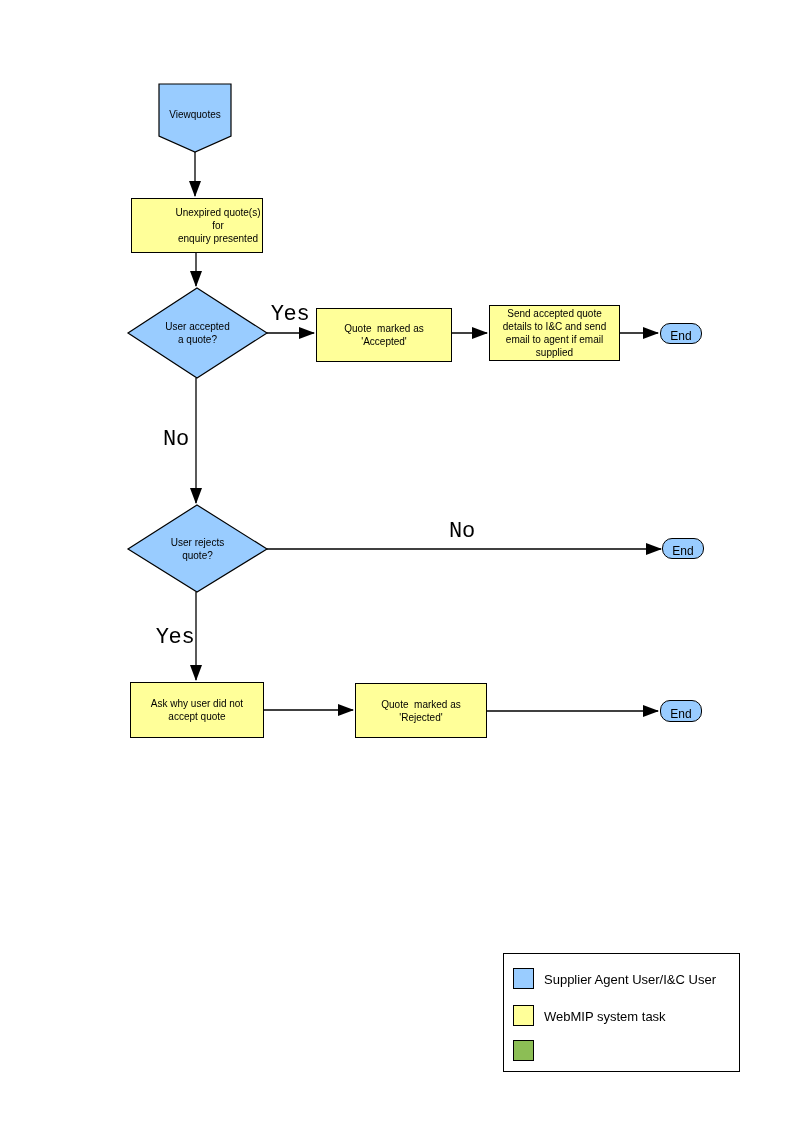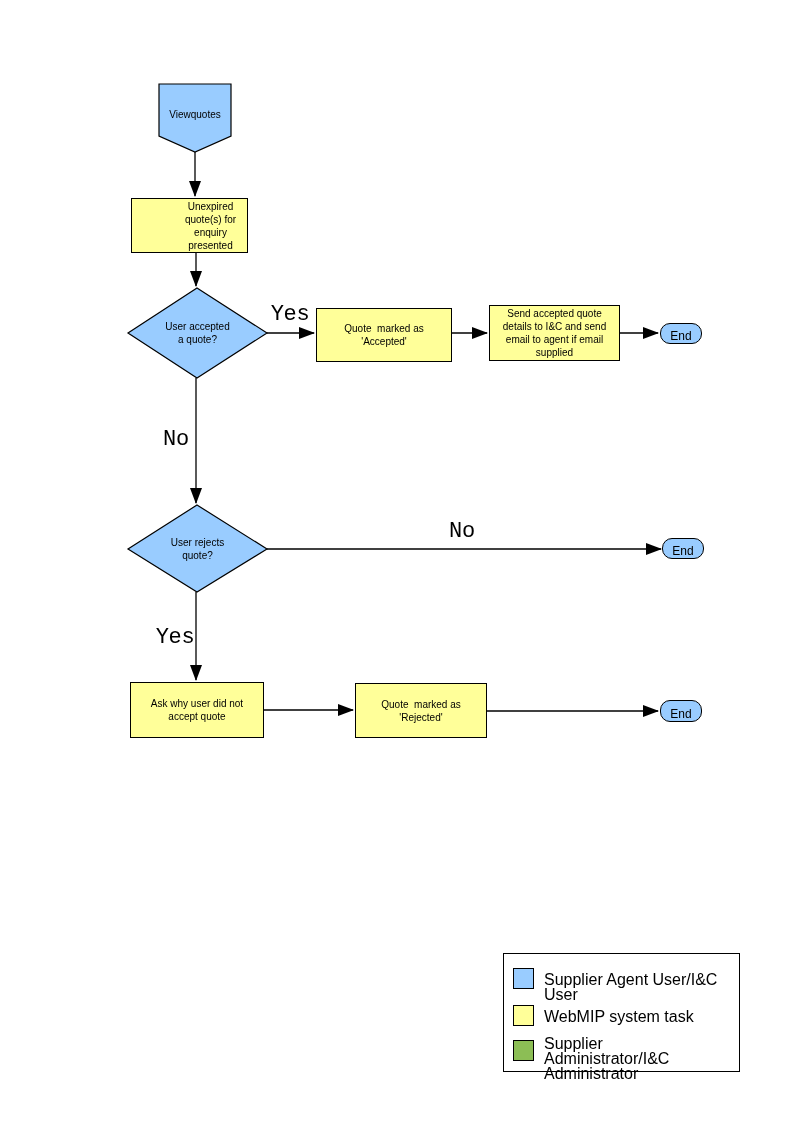--- a/index.html
+++ b/index.html
@@ -24,21 +24,21 @@
   .edge-label{
     position:absolute;font-size:22px;line-height:24px;text-align:center;
     letter-spacing:-0.3px;
     font-family:Liberation Mono, monospace;
   }
   .legend{
     position:absolute;left:503px;top:953px;width:237px;height:119px;
     border:1px solid #000;box-sizing:border-box;background:#fff;
   }
   .swatch{position:absolute;left:9px;width:21px;height:21px;border:1px solid #000;box-sizing:border-box;}
-  .legend-label{position:absolute;left:40px;right:20px;font-size:16px;line-height:15px;white-space:pre-wrap;}
+  .legend-label{position:absolute;left:40px;right:20px;font-size:13px;line-height:15px;white-space:pre-wrap;}
 </style>
 </head>
 <body>
 
 <div class="canvas">
 
   <svg class="layer" viewBox="0 0 794 1123">
     <defs>
       <marker id="arrow" markerUnits="userSpaceOnUse" markerWidth="16" markerHeight="12" refX="15" refY="6" orient="auto">
         <path d="M0,0 L16,6 L0,12 Z" fill="#000"></path>
@@ -57,21 +57,21 @@
     <line class="edge" x1="620" y1="333" x2="658" y2="333" marker-end="url(#arrow)"></line>
     <line class="edge" x1="196" y1="378" x2="196" y2="503" marker-end="url(#arrow)"></line>
     <line class="edge" x1="267" y1="549" x2="661" y2="549" marker-end="url(#arrow)"></line>
     <line class="edge" x1="196" y1="592" x2="196" y2="680" marker-end="url(#arrow)"></line>
     <line class="edge" x1="264" y1="710" x2="353" y2="710" marker-end="url(#arrow)"></line>
     <line class="edge" x1="487" y1="711" x2="658" y2="711" marker-end="url(#arrow)"></line>
   </svg>
 
   <div class="overlay-label" style="left:159px;top:86px;width:72px;height:56px;">Viewquotes</div>
 
-  <div class="node task" style="left: 131px; top: 198px; width: 117px; height: 55px; background-color: rgb(255, 255, 153); padding-left: 42px;">
+  <div class="node task" style="left: 131px; top: 198px; width: 132px; height: 55px; background-color: rgb(255, 255, 153); padding-left: 42px;">
     <span>Unexpired quote(s) for
 enquiry presented</span>
   </div>
 
   <div class="node task" style="left: 316px; top: 308px; width: 136px; height: 54px; background-color: rgb(255, 255, 153);">
     <span>Quote  marked as
 'Accepted'</span>
   </div>
 
   <div class="node task" style="left: 130px; top: 682px; width: 134px; height: 56px; background-color: rgb(255, 255, 153);">
@@ -112,17 +112,15 @@
   <div class="edge-label" style="left:151px;top:626px;width:48px;">Yes</div>
 
   <div class="legend">
     <div class="swatch" style="top: 14px; background-color: rgb(153, 204, 255);"></div>
     <div class="legend-label" style="top:18px;">Supplier Agent User/I&amp;C User</div>
 
     <div class="swatch" style="top: 51px; background-color: rgb(255, 255, 153);"></div>
     <div class="legend-label" style="top:55px;">WebMIP system task</div>
 
     <div class="swatch" style="top: 86px; background-color: rgb(140, 190, 85);"></div>
-    <div class="legend-label" style="top:82px;">Supplier Administrator/I&amp;C
-Administrator</div>
   </div>
 
 </div>
 
 </body></html>

